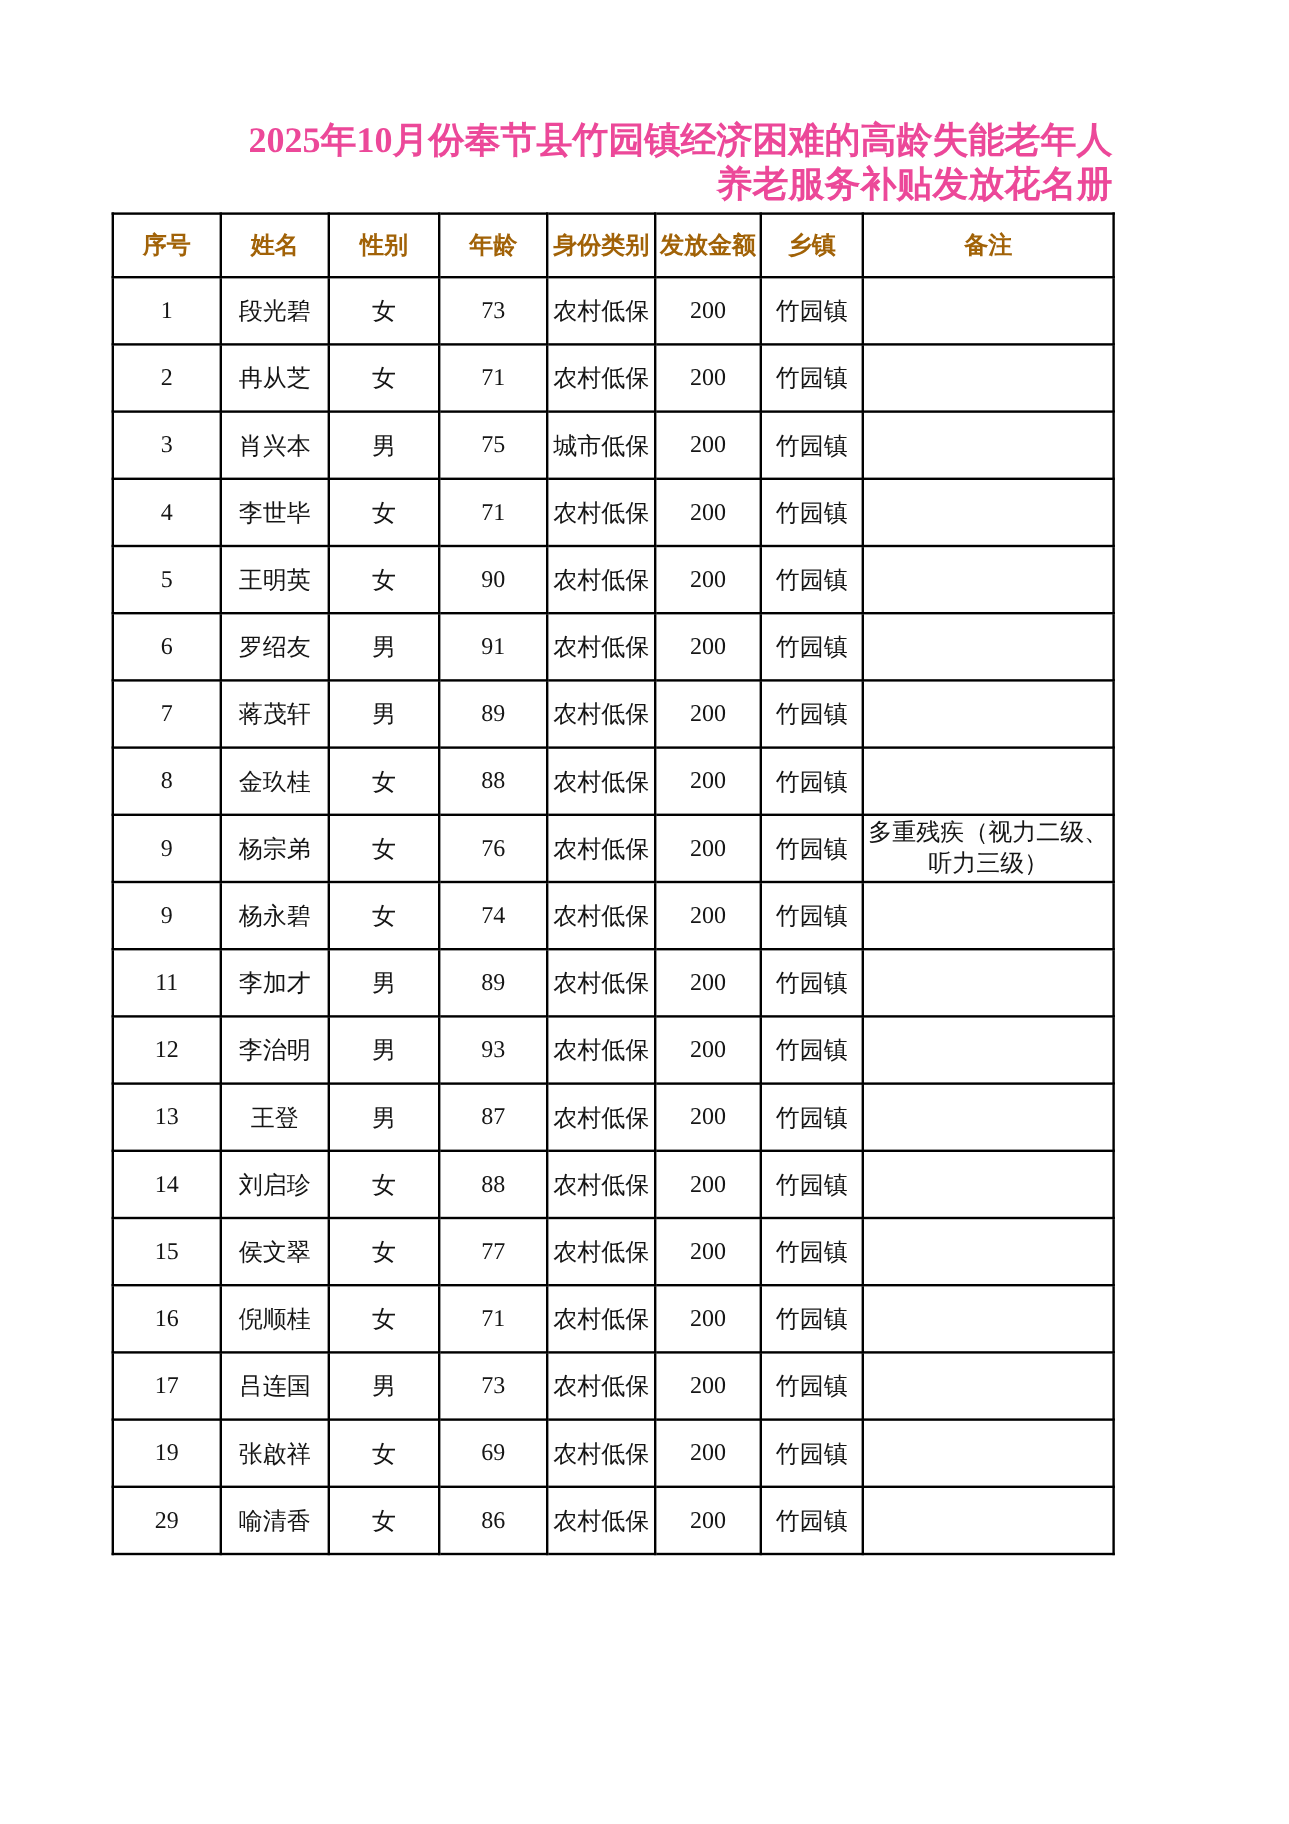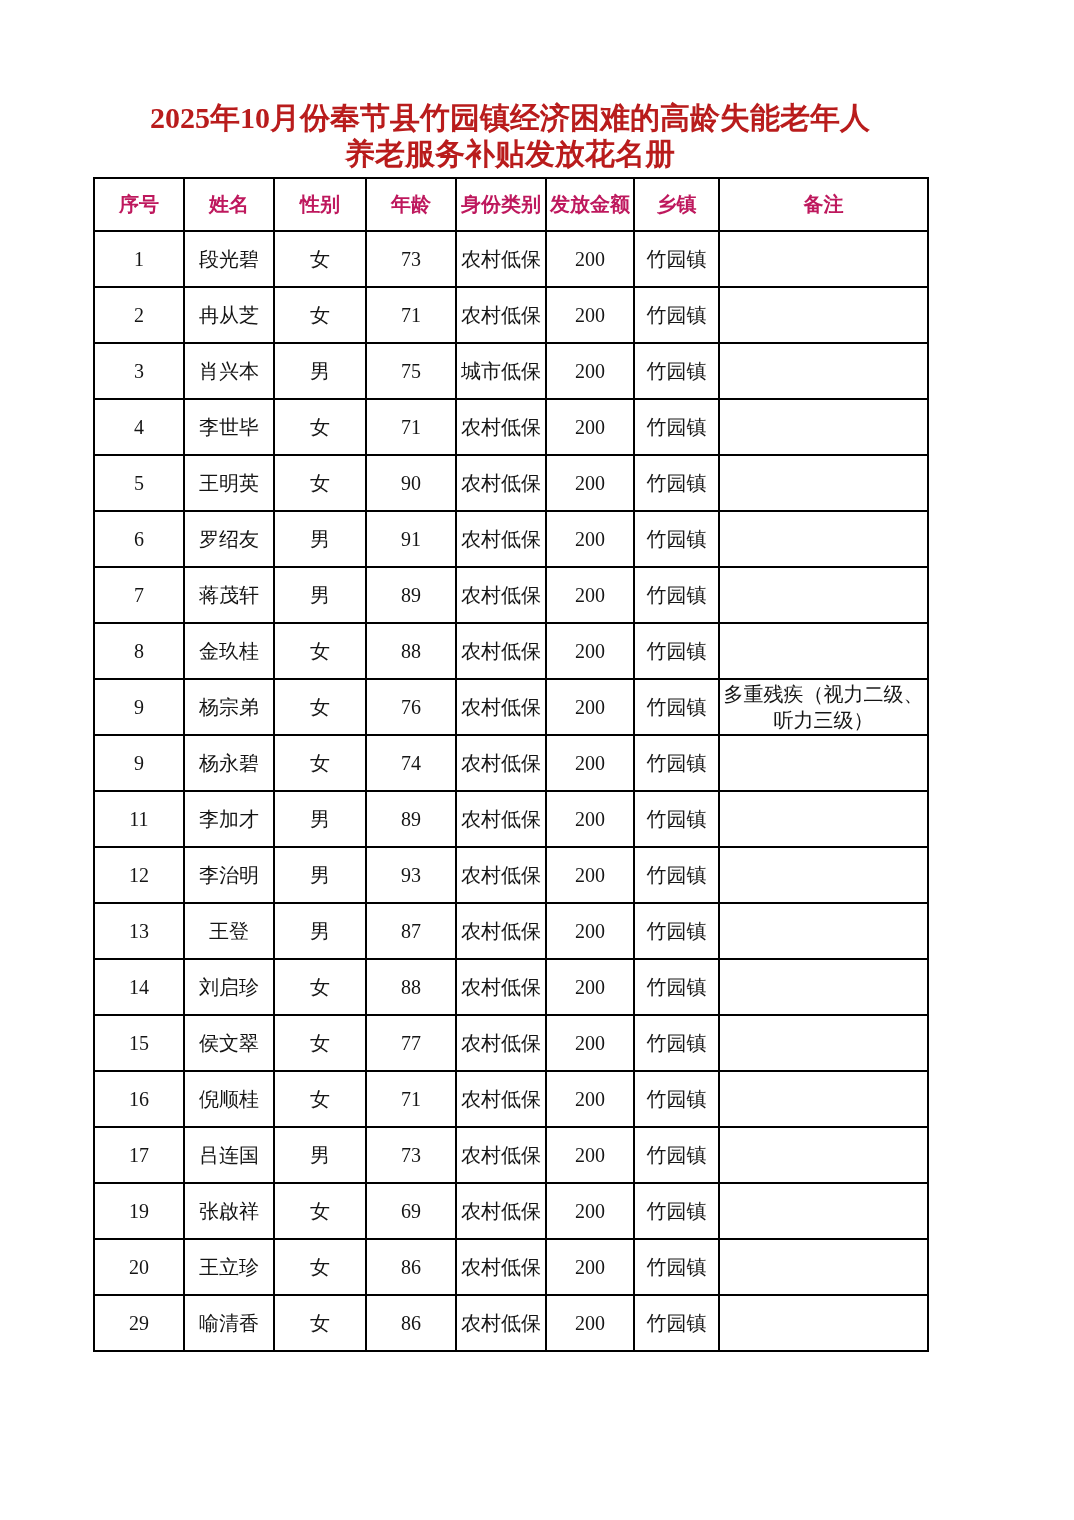--- a/index.html
+++ b/index.html
@@ -18,25 +18,25 @@
     width: 1074px;
     height: 1520px;
     background: #ffffff;
     overflow: hidden;
   }
   .doc-title {
     position: absolute;
     left: 93px;
     top: 100px;
     width: 834px;
-    text-align: center;
+    text-align: right;
     font-weight: bold;
     font-size: 30px;
     line-height: 36px;
-    color: #b91c1c;
+    color: #ec4899;
     white-space: nowrap;
   }
   table.roster {
     position: absolute;
     left: 93px;
     top: 177px;
     width: 836px;
     border-collapse: collapse;
     table-layout: fixed;
   }
@@ -46,21 +46,21 @@
     text-align: center;
     vertical-align: middle;
     font-size: 20px;
     padding: 0;
     overflow: hidden;
     color: #151515;
   }
   table.roster th {
     height: 51px;
     font-weight: bold;
-    color: #be185d;
+    color: #a16207;
   }
   table.roster td {
     height: 54px;
     font-weight: normal;
   }
   td.cell-remark {
     font-size: 20px;
     line-height: 26px;
     padding: 0 2px;
     border-radius: 24px;
@@ -274,30 +274,20 @@
       <td class="cell-no">19</td>
       <td class="cell-name">张啟祥</td>
       <td class="cell-gender">女</td>
       <td class="cell-age">69</td>
       <td class="cell-category">农村低保</td>
       <td class="cell-amount">200</td>
       <td class="cell-town">竹园镇</td>
       <td class="cell-remark"></td>
     </tr>
         <tr>
-      <td class="cell-no">20</td>
-      <td class="cell-name">王立珍</td>
-      <td class="cell-gender">女</td>
-      <td class="cell-age">86</td>
-      <td class="cell-category">农村低保</td>
-      <td class="cell-amount">200</td>
-      <td class="cell-town">竹园镇</td>
-      <td class="cell-remark"></td>
-    </tr>
-        <tr>
       <td class="cell-no">29</td>
       <td class="cell-name">喻清香</td>
       <td class="cell-gender">女</td>
       <td class="cell-age">86</td>
       <td class="cell-category">农村低保</td>
       <td class="cell-amount">200</td>
       <td class="cell-town">竹园镇</td>
       <td class="cell-remark"></td>
     </tr>
       </tbody>

